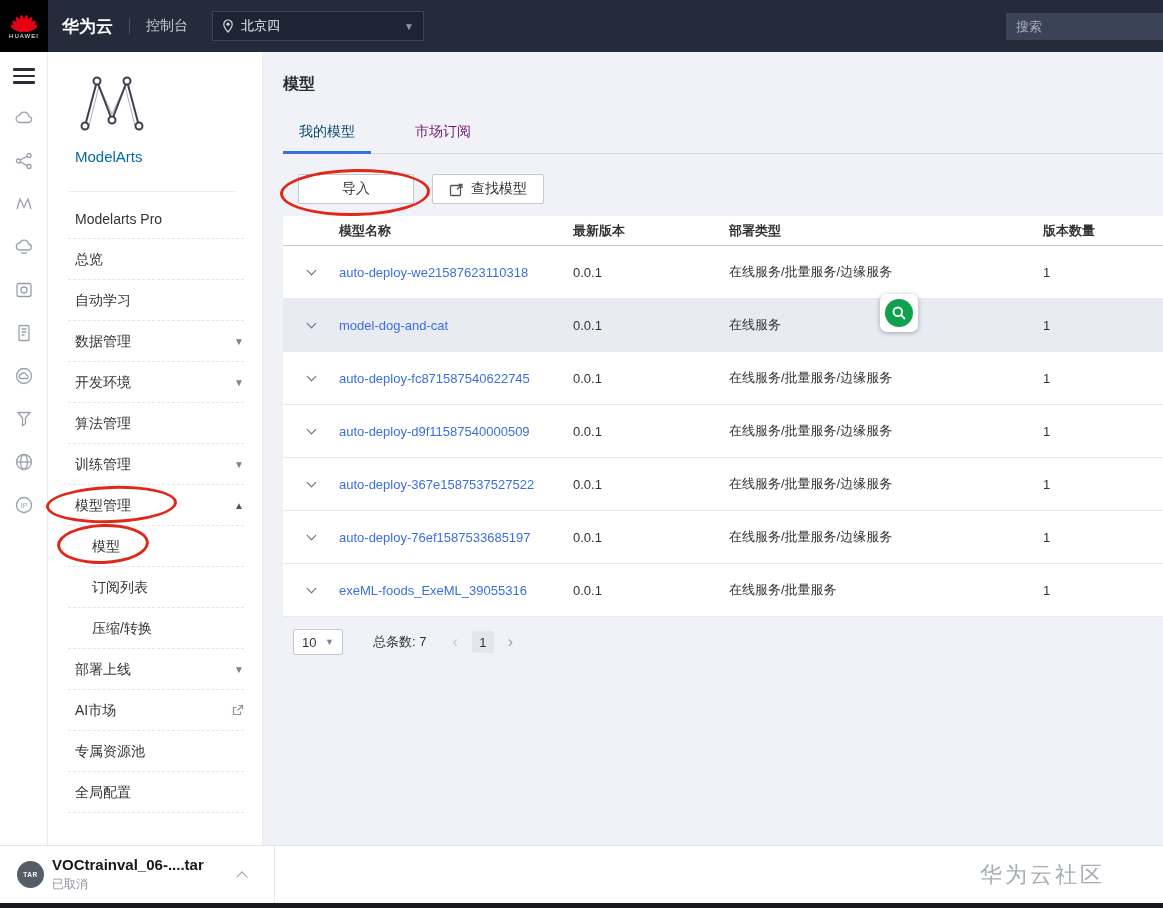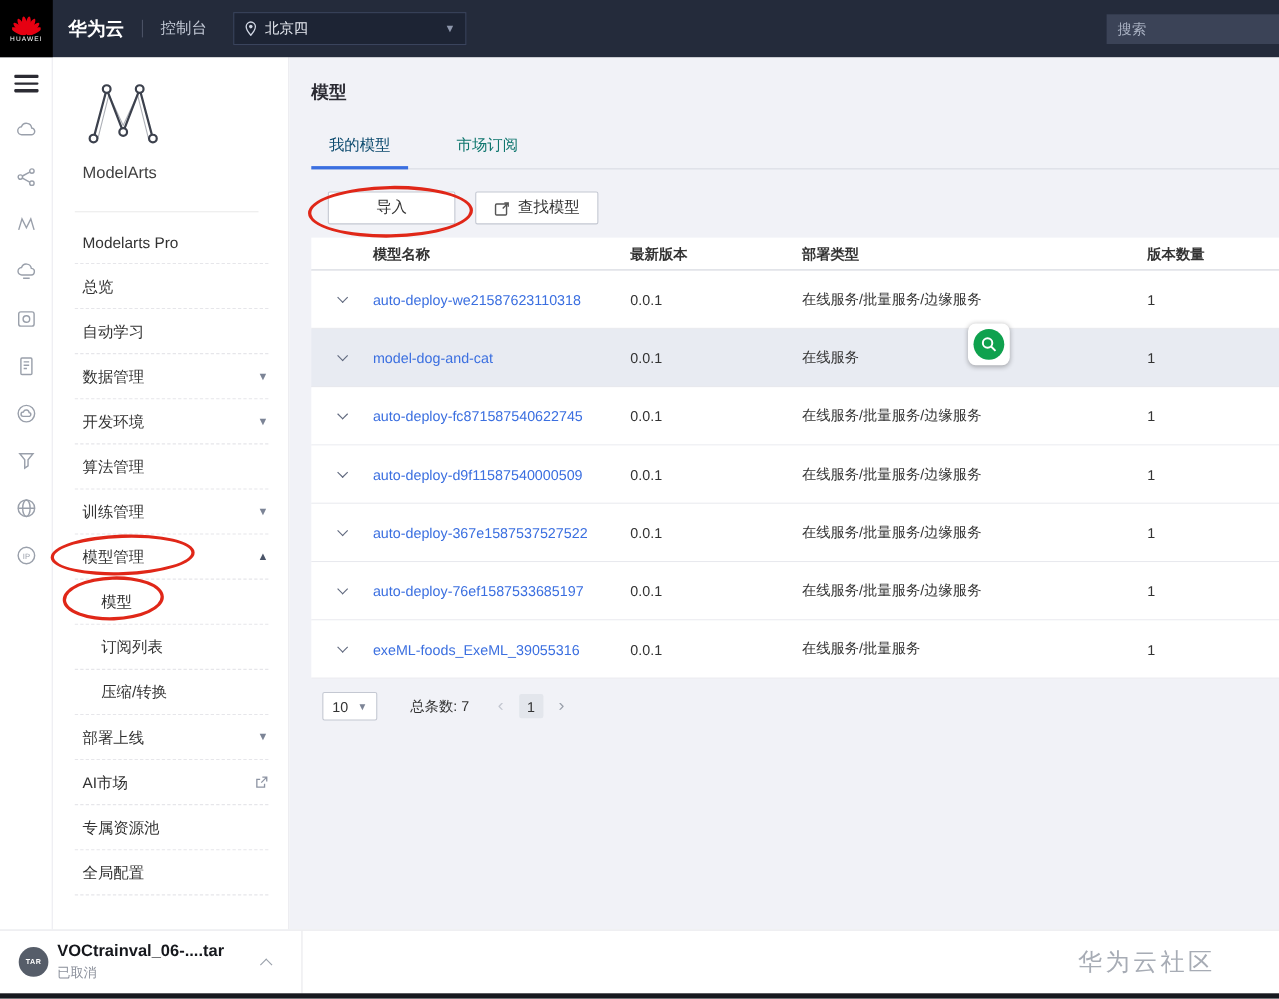--- a/index.html
+++ b/index.html
@@ -25,34 +25,34 @@
   
   .rail { position:absolute; left:0; top:52px; bottom:63px; width:48px; background:#fff; border-right:1px solid #ececf0; display:flex; flex-direction:column; align-items:center; z-index:4; }
   .hamburger { margin-top:12px; width:22px; cursor:pointer; }
   .hamburger span { display:block; height:2.5px; background:#2b2b33; margin:4px 0; border-radius:1px; }
   .rail-icons { margin-top:20px; display:flex; flex-direction:column; gap:23px; }
   .rail-icons svg { display:block; cursor:pointer; }
 
   
   .sidebar { position:absolute; left:48px; top:52px; bottom:63px; width:215px; background:#fff; border-right:1px solid #e9e9ee; z-index:3; }
   .side-logo { padding:20px 0 0 27px; }
-  .product { font-size:15px; color:#404040; margin:10px 0 0 27px; }
+  .product { font-size:15px; color:#0369a1; margin:10px 0 0 27px; }
   .side-div { height:1px; background:#ececec; margin:26px 27px 6px 20px; }
   .mi { height:41px; display:flex; align-items:center; padding:0 18px 0 27px; font-size:14px; color:#333; cursor:pointer; position:relative; }
   .mi::after { content:""; position:absolute; left:20px; right:18px; bottom:0; border-bottom:1px dashed #e6e6ea; }
   .mi.sub { padding-left:44px; }
   .mi-arrow { margin-left:auto; font-size:10px; color:#7c8496; }
   .mi-arrow.up { color:#4a5468; }
   .ext { margin-left:auto; display:flex; }
 
   
   .main { position:absolute; left:263px; top:52px; right:0; bottom:63px; background:#f1f2f7; padding:22px 0 0 20px; overflow:hidden; }
   .page-title { font-size:16px; font-weight:bold; color:#2b2b33; margin:0; }
   .tabs { display:flex; gap:28px; margin-top:28px; border-bottom:1px solid #d9dce3; }
-  .tab { padding:0 16px 12px; font-size:14px; color:#0f766e; cursor:pointer; position:relative; }
+  .tab { padding:0 16px 12px; font-size:14px; color:#701a75; cursor:pointer; position:relative; }
   .tab.active { color:#0c4a6e; }
   .tab.active::after { content:""; position:absolute; left:0; right:0; bottom:-1px; height:3px; background:#3b6fe0; }
   .toolbar { display:flex; align-items:center; gap:18px; margin-top:20px; padding-left:15px; }
   .btn { height:30px; background:#fff; border:1px solid #c4c8d2; font-size:14px; color:#333; display:flex; align-items:center; justify-content:center; cursor:pointer; border-radius:2px; }
   .btn.import { width:116px; }
   .btn.find { padding:0 16px; gap:7px; }
   .table { margin-top:12px; width:880px; }
   .thead, .trow { display:grid; grid-template-columns:56px 234px 156px 314px 1fr; align-items:center; background:#fff; font-size:13px; color:#333; }
   .thead { height:30px; border-bottom:1px solid #c6cad3; font-weight:bold; }
   .trow { height:53px; border-bottom:1px solid #e8e9ee; }

